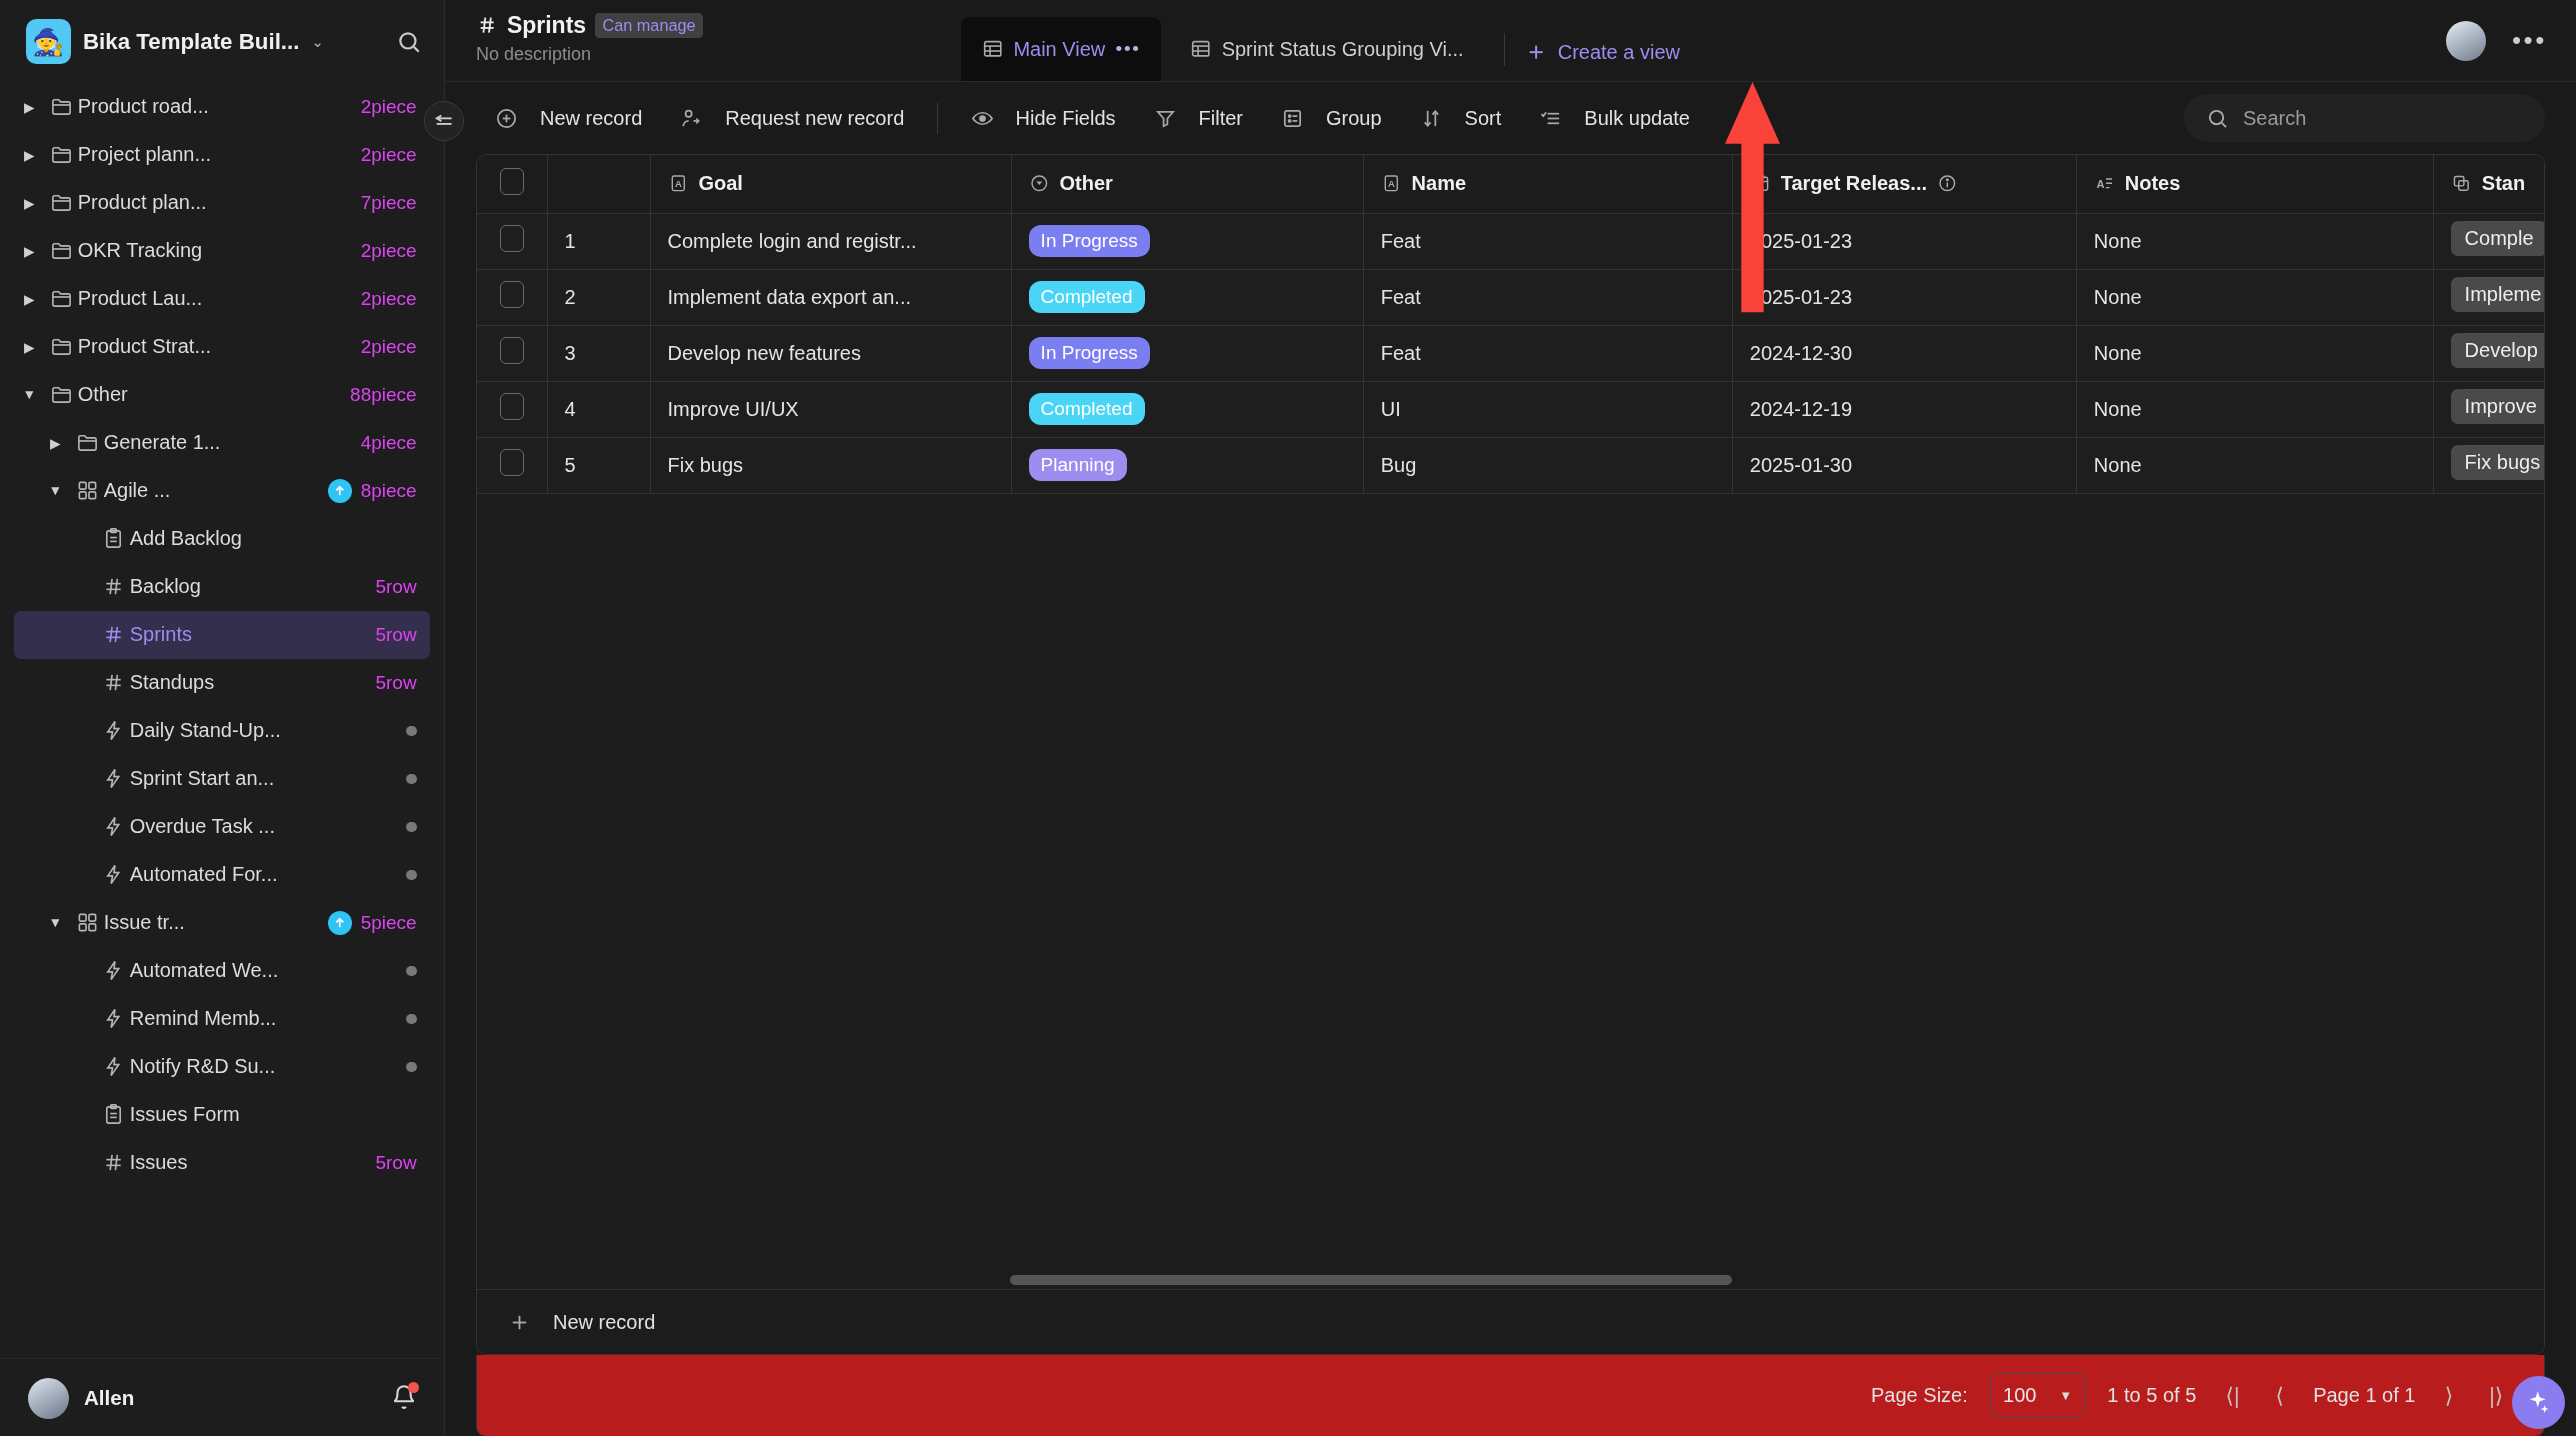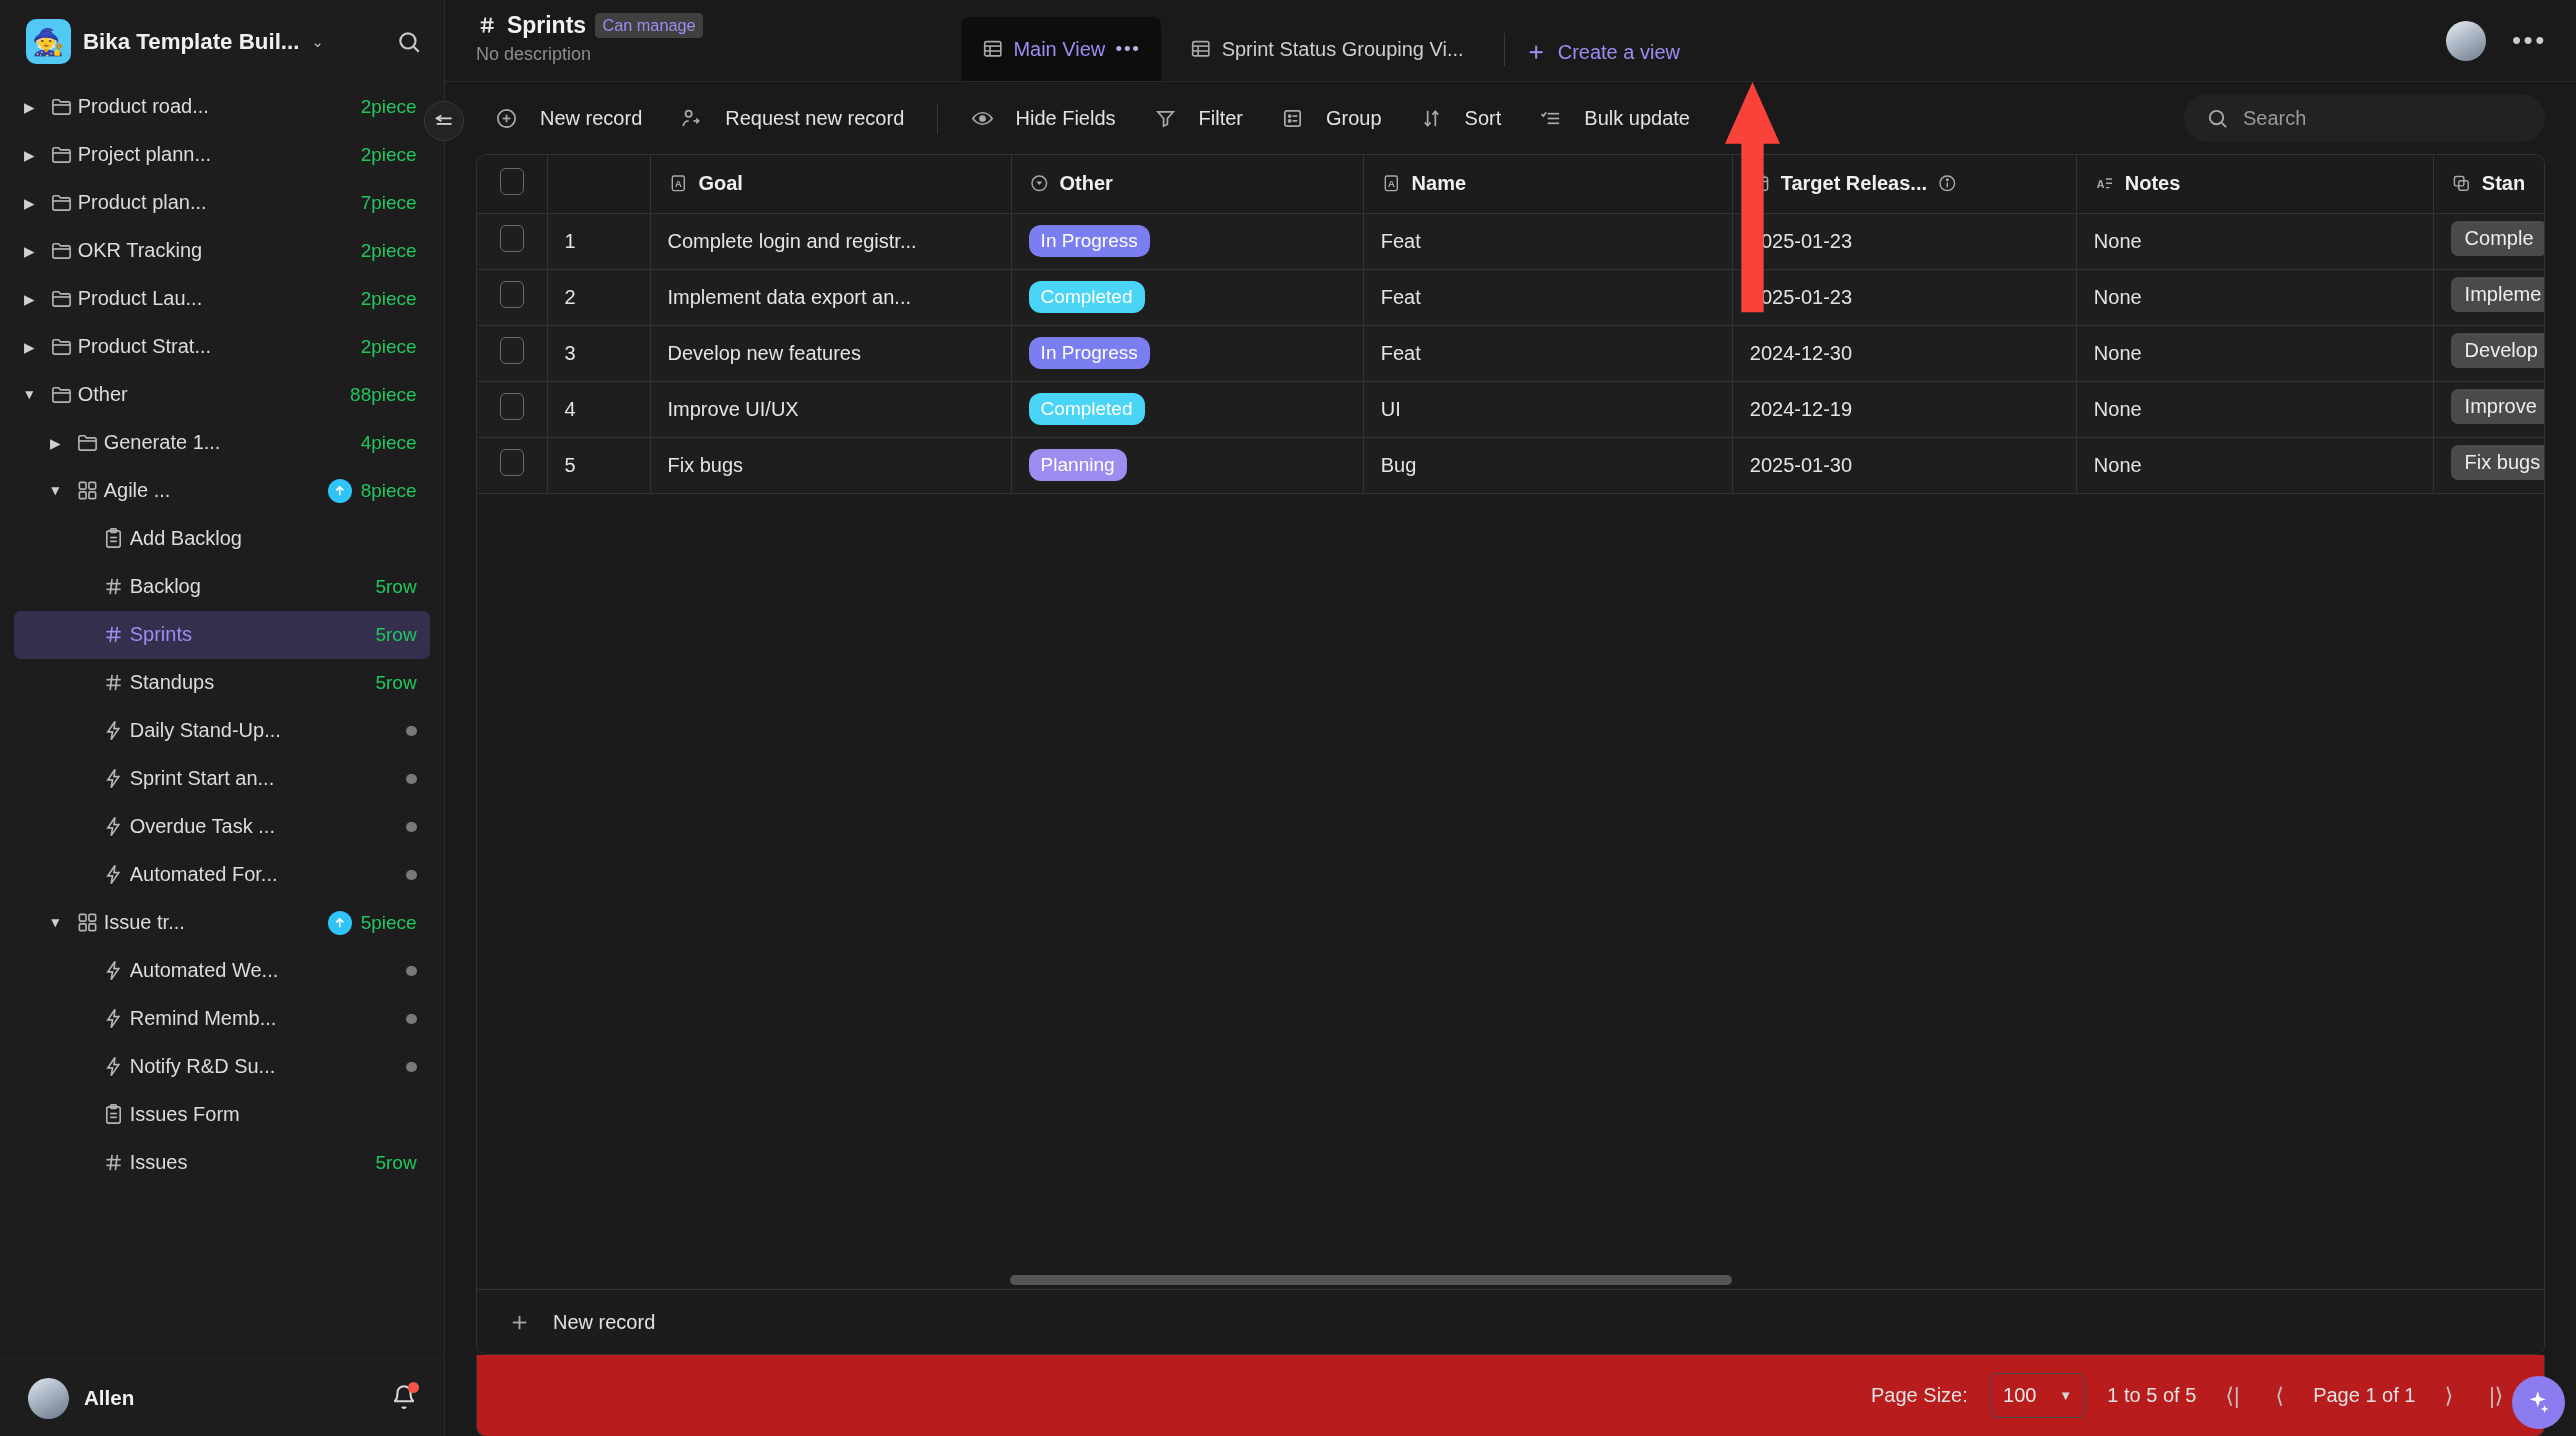--- a/index.html
+++ b/index.html
@@ -62,21 +62,21 @@
   }
   .tw.empty { visibility: hidden; }
   .r-icon {
     width: 33px; flex: none; display: flex; align-items: center; justify-content: center;
     color: #b5b5b5;
   }
   .r-label {
     overflow: hidden; text-overflow: ellipsis; white-space: nowrap;
     flex: 1 1 auto; min-width: 0; padding-right: 8.6px;
   }
-  .r-count { color: #22c55e; font-size: 19px; flex: none; }
+  .r-count { color: #d946ef; font-size: 19px; flex: none; }
   .r-dot {
     width: 10.3px; height: 10.3px; border-radius: 50%; background: #787878; flex: none;
   }
   .badge-up {
     width: 24px; height: 24px; border-radius: 50%; background: #2ec4f5;
     display: flex; align-items: center; justify-content: center;
     flex: none; margin-right: 8.6px; color: #fff; font-size: 14.6px; line-height: 1;
   }
   .ind1 { padding-left: 0px; }
   .ind2 { padding-left: 26px; }

